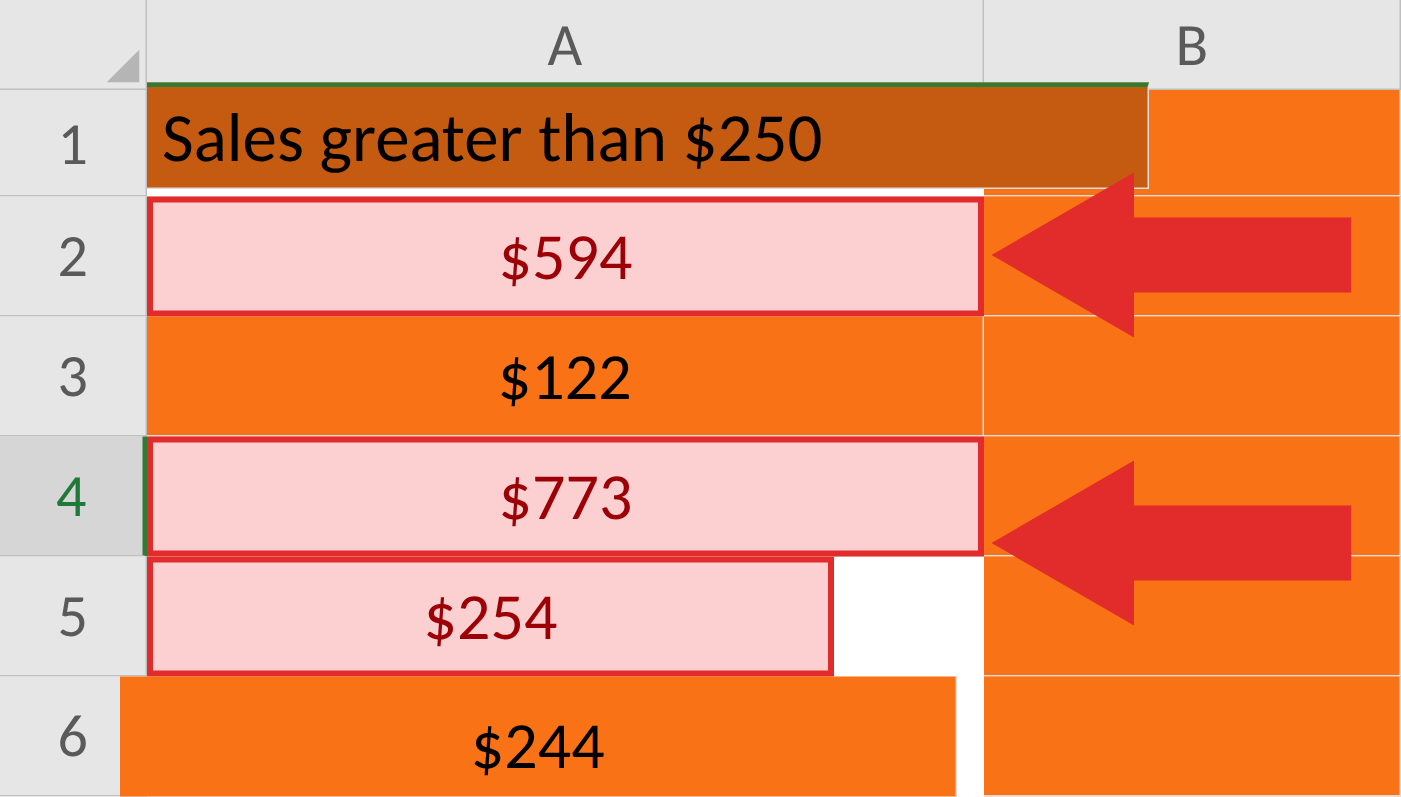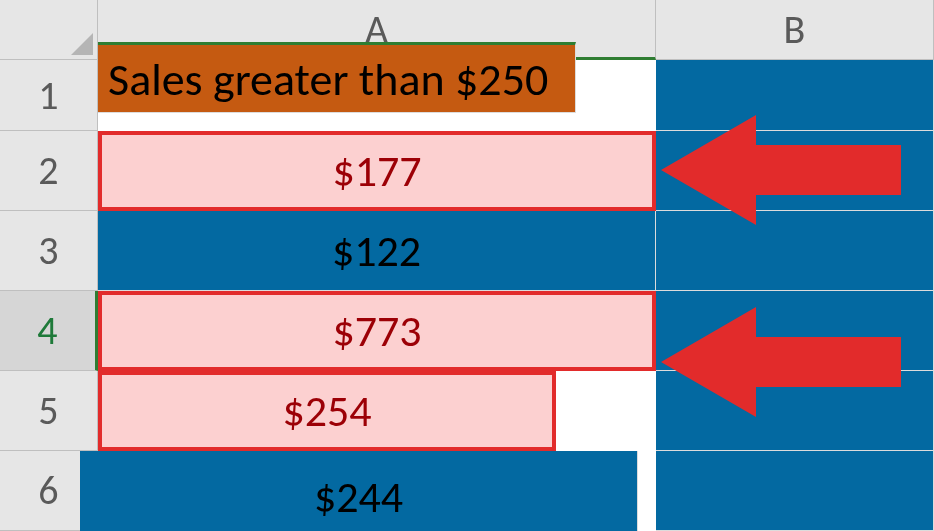--- a/index.html
+++ b/index.html
@@ -55,21 +55,21 @@
   }
   .row-header.sel { color: #1f7a3a; background: #d6d6d6; border-right: 3px solid #2f7d32;}
   .cell {
     position: absolute;
     border-right: 1px solid #dcdcdc;
     border-bottom: 1px solid #dcdcdc;
     display: flex;
     align-items: center;
     font-size: 44px;
     padding: 0 10px;
-    background: #0369a1;
+    background: #f97316;
   }
   .cell.center { justify-content: center; }
   .cell.left   { justify-content: flex-start; }
   .hdr-cell {
     background: #c55a11;
     color: #000;
     border-top: 3px solid #2f7d32;
     font-size: 46px;
   }
   .hl {
@@ -106,22 +106,22 @@
   <div class="row-header" style="top:371px;height:80px">5</div>
   <div class="row-header" style="top:451px;height:80px">6</div>
 
   <div class="cell" style="left:656px;top:60px;width:278px;height:71px"></div>
   <div class="cell" style="left:656px;top:131px;width:278px;height:80px"></div>
   <div class="cell" style="left:656px;top:211px;width:278px;height:80px"></div>
   <div class="cell" style="left:656px;top:291px;width:278px;height:80px"></div>
   <div class="cell" style="left:656px;top:371px;width:278px;height:80px"></div>
   <div class="cell" style="left:656px;top:451px;width:278px;height:80px"></div>
 
-  <div class="cell left hdr-cell" style="left:98px;top:42px;width:478px;height:71px">Sales greater than $250</div>
-  <div class="cell center hl" style="left:98px;top:131px;width:558px;height:80px">$177</div>
+  <div class="cell left hdr-cell" style="left:98px;top:55px;width:668px;height:71px">Sales greater than $250</div>
+  <div class="cell center hl" style="left:98px;top:131px;width:558px;height:80px">$594</div>
   <div class="cell center" style="left:98px;top:211px;width:558px;height:80px">$122</div>
   <div class="cell center hl" style="left:98px;top:291px;width:558px;height:80px">$773</div>
   <div class="cell center hl" style="left:98px;top:371px;width:458px;height:80px">$254</div>
   <div class="cell center" style="left:80px;top:451px;width:558px;height:93px">$244</div>
 
   <svg class="arrow" style="top:110px" viewBox="0 0 240 120">
     <polygon fill="#e22b2b" points="0,60 95,5 95,35 240,35 240,85 95,85 95,115"></polygon>
   </svg>
   <svg class="arrow" style="top:302px" viewBox="0 0 240 120">
     <polygon fill="#e22b2b" points="0,60 95,5 95,35 240,35 240,85 95,85 95,115"></polygon>

